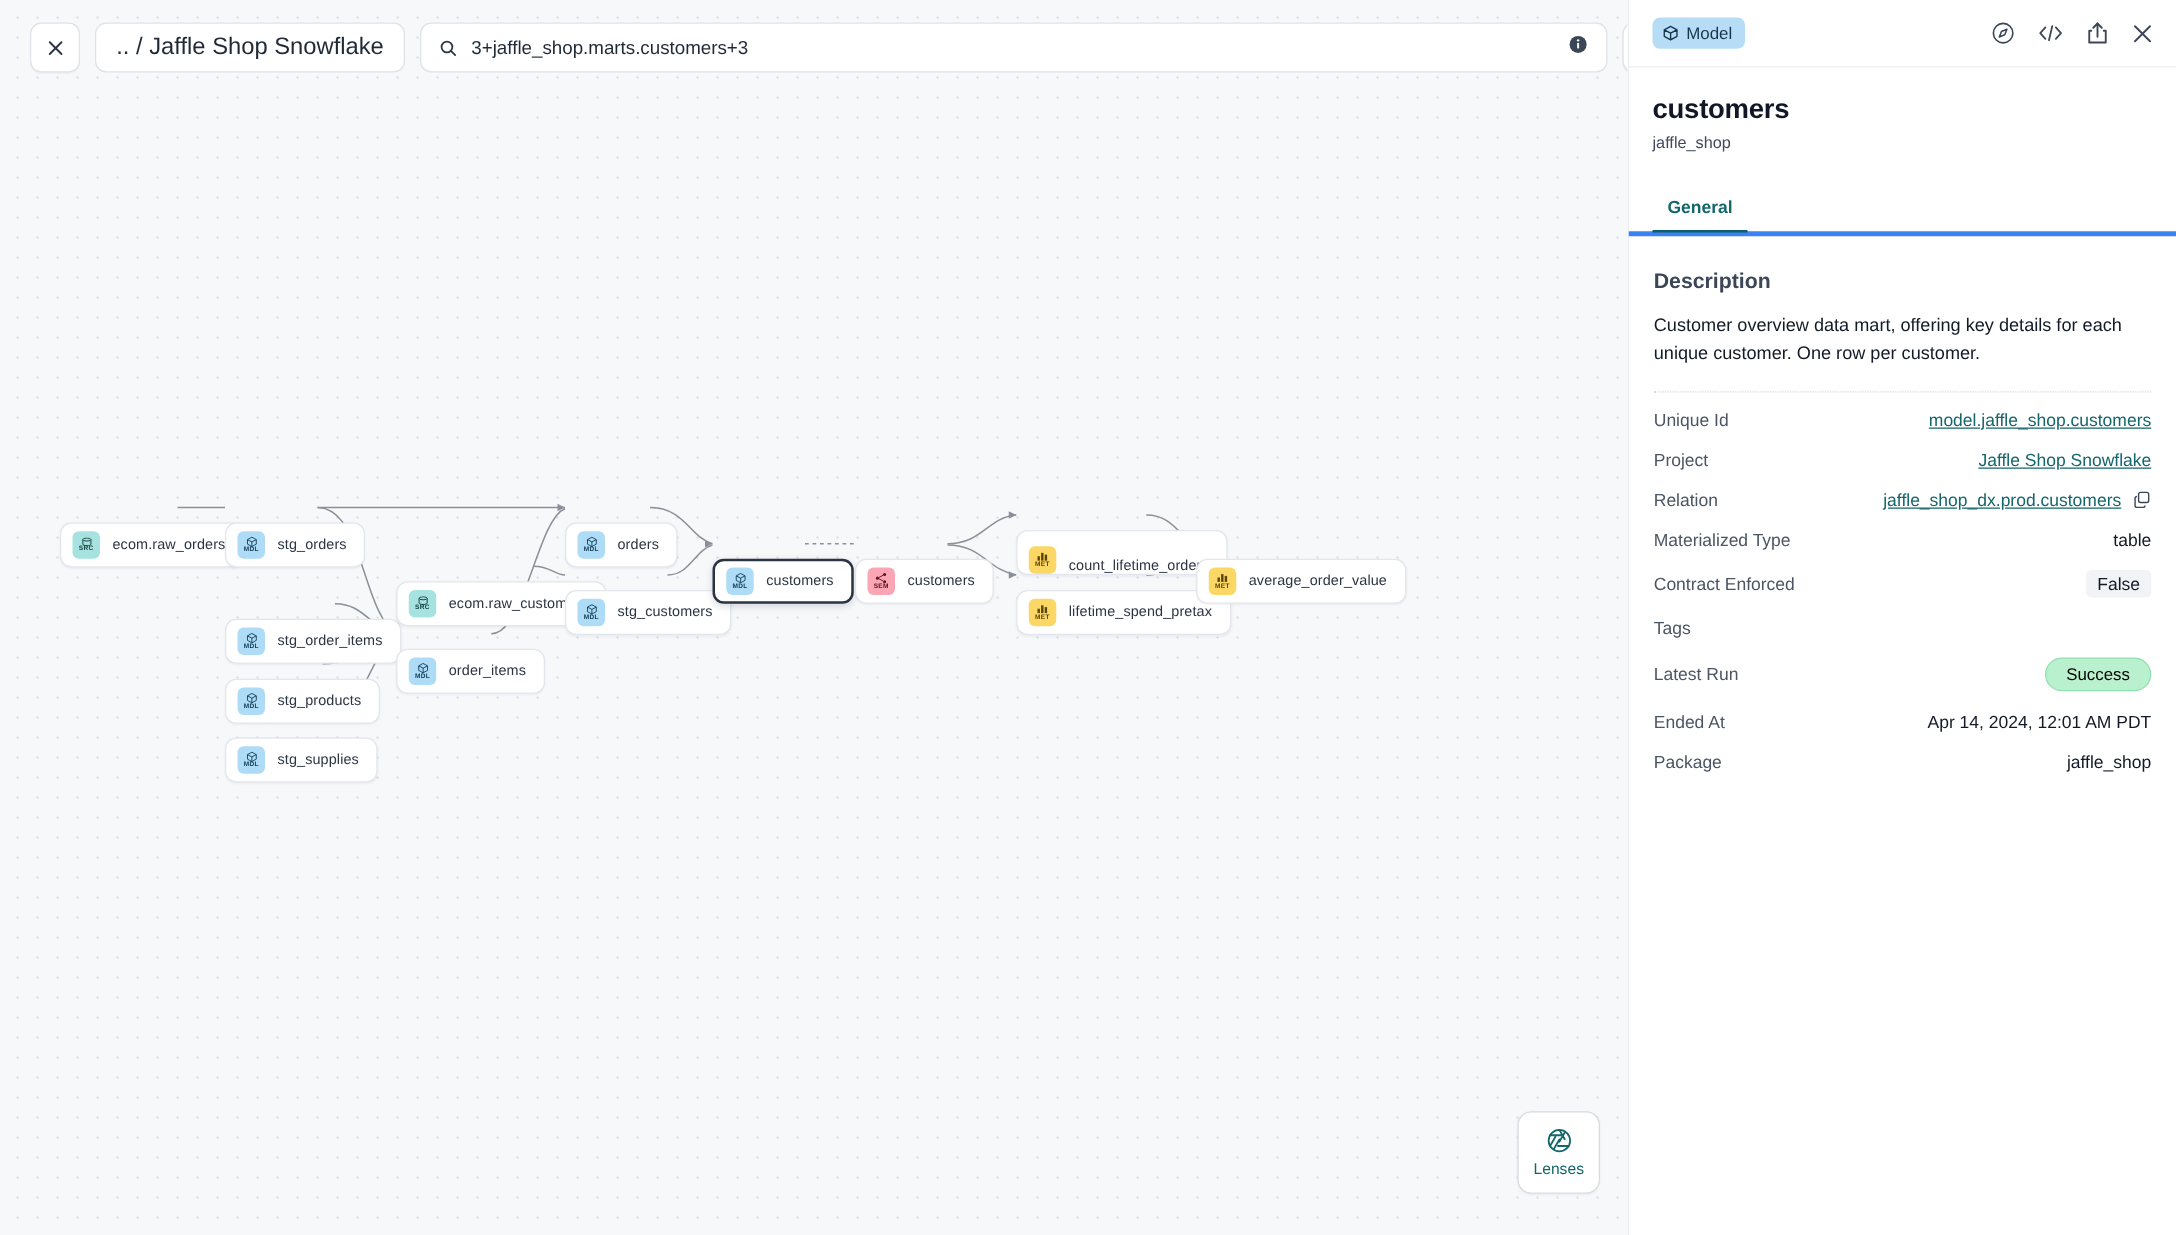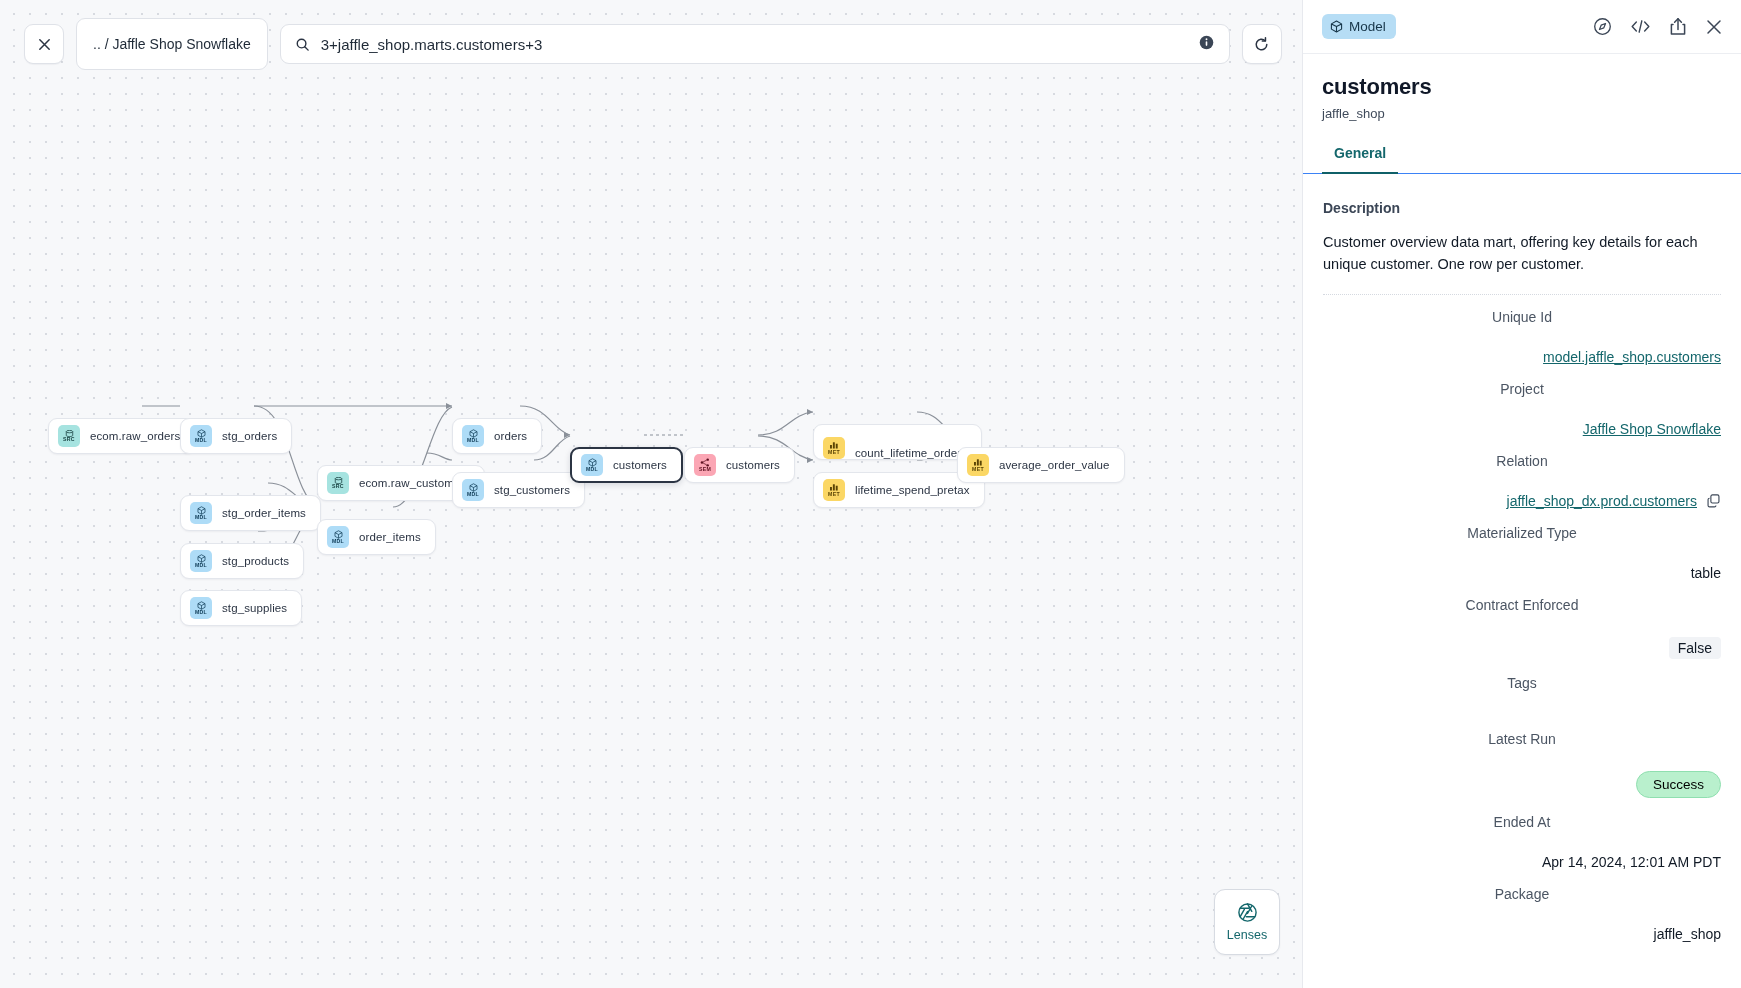--- a/index.html
+++ b/index.html
@@ -29,24 +29,24 @@
     height: 40px; min-width: 40px;
     background: #ffffff;
     border: 1px solid #dfe2e8;
     border-radius: 9px;
     display: flex; align-items: center; justify-content: center;
     cursor: pointer;
     box-shadow: 0 1px 1px rgba(16,24,40,.04);
   }
   .tb-btn svg { display: block; }
   .breadcrumb {
-    height: 52px; padding: 0 16px;
+    height: 40px; padding: 0 16px;
     background: #ffffff; border: 1px solid #dfe2e8; border-radius: 9px;
     display: flex; align-items: center;
-    font-size: 14px; color: #1f2a37; white-space: nowrap; cursor: pointer;
+    font-size: 19px; color: #1f2a37; white-space: nowrap; cursor: pointer;
   }
   .searchbar {
     height: 40px; width: 950px;
     background: #ffffff; border: 1px solid #dfe2e8; border-radius: 9px;
     display: flex; align-items: center; gap: 11px; padding: 6px 14px;
     cursor: text;
   }
   .searchbar .q { flex: 1; font-size: 15px; color: #1f2a37; }
   .info-dot { margin-left: auto; }
 
@@ -112,33 +112,33 @@
     border-radius: 6px; padding: 5px 10px 5px 8px;
     font-size: 13.5px; cursor: pointer;
   }
   .panel-icons { margin-left: auto; display: flex; align-items: center; gap: 18px; }
   .panel-icons .ic { cursor: pointer; display: flex; }
 
   .panel-head { padding: 20px 19px 0 19px; }
   .panel-title { font-size: 22px; font-weight: 700; color: #101828; letter-spacing: -.2px; }
   .panel-sub { font-size: 13px; color: #3f4a5a; margin-top: 6px; }
 
-  .tabs { display: flex; padding: 0 19px; margin-top: 24px; border-bottom: 1px solid #3b82f6; text-align: center; }
+  .tabs { display: flex; padding: 0 19px; margin-top: 36px; border-bottom: 4px solid #3b82f6; text-align: center; }
   .tab {
     font-size: 14px; color: #13666b; font-weight: 600;
     padding: 0 12px 11px 12px; cursor: pointer;
     border-bottom: 2.5px solid #0f6068; margin-bottom: -1px;
   }
 
   .panel-body { padding: 26px 20px 0 20px; overflow: auto; flex: 1; }
-  .sec-label { font-size: 14px; font-weight: 700; color: #3b4656; }
+  .sec-label { font-size: 17px; font-weight: 700; color: #3b4656; }
   .desc { font-size: 14.5px; color: #111a26; line-height: 1.55; margin-top: 15px; }
   .hr { border-top: 1px dotted #d5d9e0; margin: 18px 0 6px 0; }
 
-  .row { display: flex; align-items: center; min-height: 32px; padding: 8px 0; gap: 24px; flex-direction: column; }
+  .row { display: flex; align-items: center; min-height: 32px; padding: 8px 0; gap: 24px; }
   .row .k { font-size: 14px; color: #4b5563; flex: 0 0 auto; }
   .row .v { margin-left: auto; font-size: 14px; color: #111a26; text-align: right; display: flex; align-items: center; gap: 9px; }
   .v a, .v .link { color: #13666b; text-decoration: underline; cursor: pointer; }
   .chip-grey { background: #f1f3f6; padding: 3px 9px; border-radius: 4px; font-size: 14px; color: #111a26; }
   .chip-success {
     background: #b9f0cd; color: #000000;
     border: 1px solid #8fdfaf; border-radius: 999px;
     padding: 5px 16px; font-size: 13.5px; cursor: pointer;
   }
   .copy-ic { cursor: pointer; display: flex; }

